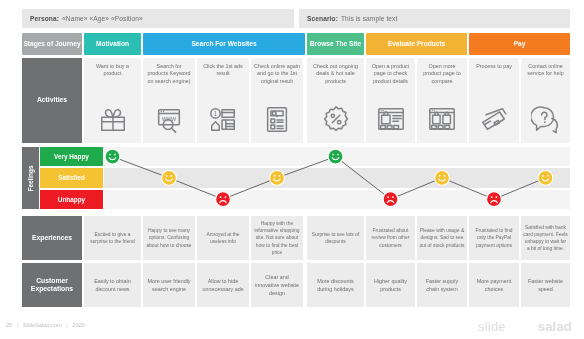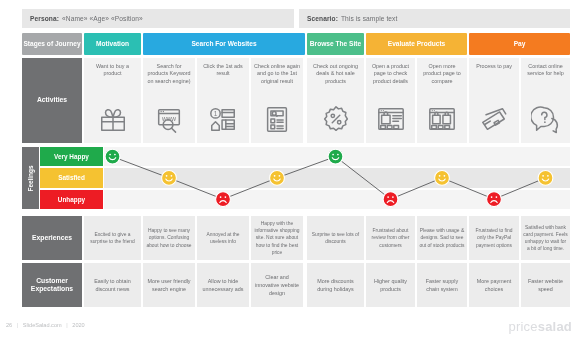--- a/index.html
+++ b/index.html
@@ -87,21 +87,21 @@
   }
 
   
   .footer{position:absolute;left:0;top:318px;width:584px;height:21px;}
   .foot-left{position:absolute;left:6px;top:4px;font-size:5.6px;color:#bcbec0;white-space:nowrap;}
   .foot-left .sep{color:#d3d4d6;margin:0 3px;}
   .foot-brand{
     position:absolute;right:12px;top:1px;font-size:13px;color:#dcdde0;
     letter-spacing:.2px;font-weight:300;
   }
-  .foot-brand b{font-weight:bold;color:#dcdde0;}
+  .foot-brand b{font-weight:bold;color:#dcdde0;margin-left:32px;}
 </style>
 </head>
 <body>
 
 <div class="slide">
 
   <div class="topbar">
     <div class="tb-cell tb-persona">
       <b>Persona:</b>
       <span class="val">«Name» «Age» «Position»</span>
@@ -375,17 +375,17 @@
 
   <div class="footer">
     <div class="foot-left">
       <span>26</span>
       <span class="sep">|</span>
       <span>SlideSalad.com</span>
       <span class="sep">|</span>
       <span>2020</span>
     </div>
     <div class="foot-brand">
-      <span>price</span><b>salad</b>
+      <span>slide</span><b>salad</b>
     </div>
   </div>
 
 </div>
 
 </body></html>

